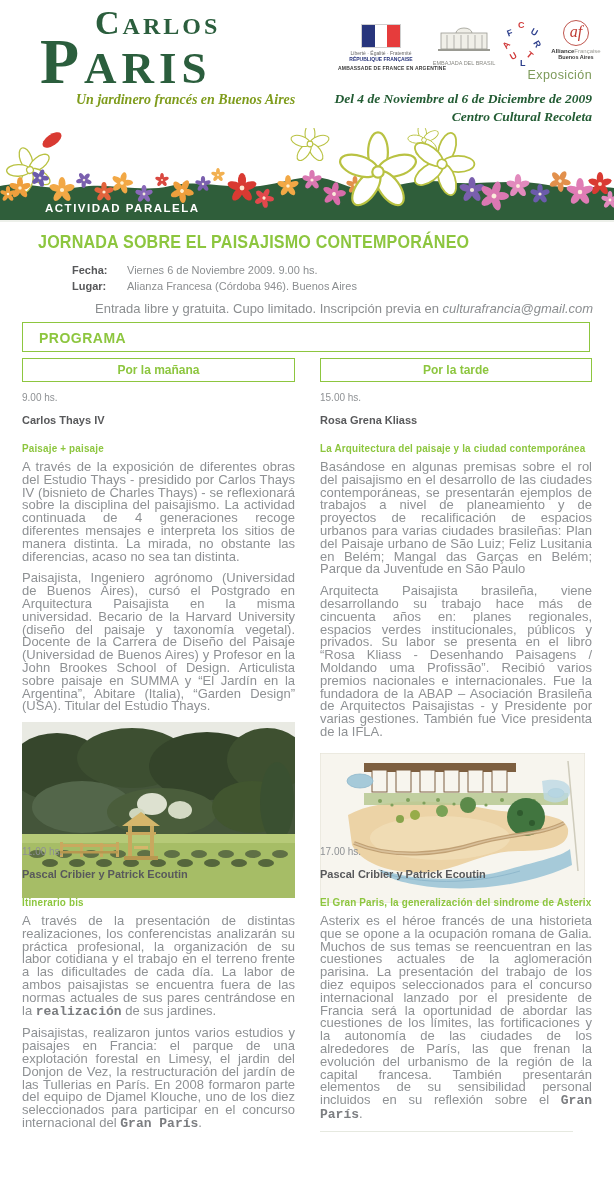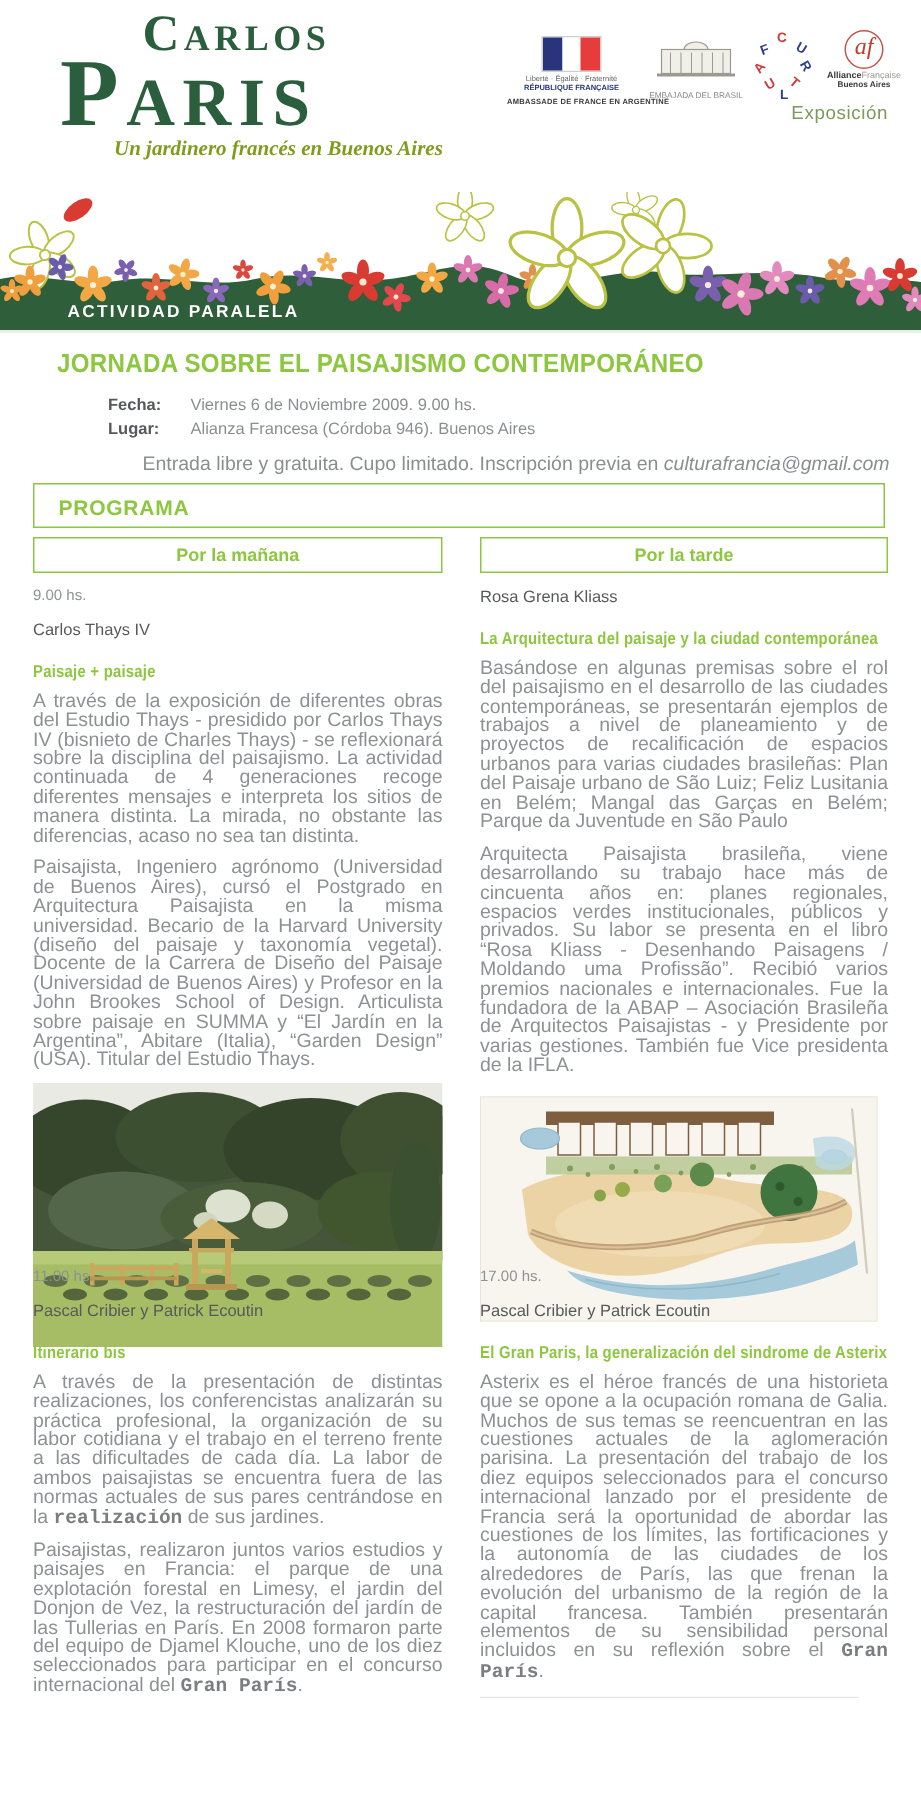--- a/index.html
+++ b/index.html
@@ -56,21 +56,21 @@
   .colhead span{display:inline-block;margin-top:4px;font-size:12px;font-weight:bold;color:#8dc63f;}
   .colhead-left{left:22px;top:358px;width:273px;}
   .colhead-right{left:320px;top:358px;width:272px;}
   
   .session{position:absolute;}
   .s1{left:22px;top:392px;width:273px;}
   .s2{left:320px;top:392px;width:272px;}
   .s3{left:22px;top:846px;width:273px;}
   .s4{left:320px;top:846px;width:272px;}
   .time{font-size:10px;color:#8e9194;margin-bottom:11px;}
-  .speaker{font-size:11px;font-weight:normal;color:#58595b;margin-bottom:12px;}
+  .speaker{font-size:11px;font-weight:bold;color:#58595b;margin-bottom:12px;}
   .stitle{margin-bottom:9px;height:14px;}
   .cond{display:inline-block;transform:scaleX(.86);transform-origin:0 50%;white-space:nowrap;
       font-size:11.5px;font-weight:bold;color:#8dc63f;letter-spacing:.2px;}
   .para{font-size:13px;line-height:12.8px;color:#8e9194;text-align:justify;margin:0 0 9px;}
   .para b{color:#7b7d80;font-family:Liberation Mono, monospace;}
   figure{margin:0;}
   .photo{margin-top:8px;}
   .photo svg{display:block;}
   .bordered{border:1px solid #c8c8c8;width:269px;}
   
@@ -124,20 +124,24 @@
     <span class="cl blue" style="left:20px;top:38px">L</span>
   </div>
 
   <div class="logo logo-af">
     <div class="af-circle">af</div>
     <div class="af-name"><b>Alliance</b><span>Française</span></div>
     <div class="af-city">Buenos Aires</div>
   </div>
 
   <div class="expo">Exposición</div>
+  <div class="dates">
+    <div>Del 4 de Noviembre al 6 de Diciembre de 2009</div>
+    <div>Centro Cultural Recoleta</div>
+  </div>
 
   <svg class="band-svg" width="614" height="92" viewBox="0 0 614 92">
     <defs>
       <symbol id="flw" overflow="visible">
         <g>
           <ellipse cx="0" cy="-5" rx="2.7" ry="5"></ellipse>
           <ellipse cx="0" cy="-5" rx="2.7" ry="5" transform="rotate(72)"></ellipse>
           <ellipse cx="0" cy="-5" rx="2.7" ry="5" transform="rotate(144)"></ellipse>
           <ellipse cx="0" cy="-5" rx="2.7" ry="5" transform="rotate(216)"></ellipse>
           <ellipse cx="0" cy="-5" rx="2.7" ry="5" transform="rotate(288)"></ellipse>
@@ -271,20 +275,21 @@
         </g>
         <rect x="38" y="129" width="58" height="2.5" fill="#b89850"></rect>
         <polygon points="100,104 119,90 138,104" fill="#d5b66b"></polygon>
         <rect x="102" y="134" width="34" height="4" fill="#b89850"></rect>
         <rect x="112" y="124" width="14" height="3" fill="#d5b66b"></rect>
       </svg>
     </figure>
   </section>
 
   <section class="session s2">
+    <div class="time">15.00 hs.</div>
     <div class="speaker">Rosa Grena Kliass</div>
     <div class="stitle"><span class="cond">La Arquitectura del paisaje y la ciudad contemporánea</span></div>
     <p class="para"><span>Basándose en algunas premisas sobre el rol del paisajismo en el desarrollo de las ciudades contemporáneas, se presentarán ejemplos de trabajos a nivel de planeamiento y de proyectos de recalificación de espacios urbanos para varias ciudades brasileñas: Plan del Paisaje urbano de São Luiz; Feliz Lusitania en Belém; Mangal das Garças en Belém; Parque da Juventude en São Paulo</span></p>
     <p class="para"><span>Arquitecta Paisajista brasileña, viene desarrollando su trabajo hace más de cincuenta años en: planes regionales, espacios verdes institucionales, públicos y privados. Su labor se presenta en el libro “Rosa Kliass - Desenhando Paisagens / Moldando uma Profissão”. Recibió varios premios nacionales e internacionales. Fue la fundadora de la ABAP – Asociación Brasileña de Arquitectos Paisajistas - y Presidente por varias gestiones. También fue Vice presidenta de la IFLA.</span></p>
     <figure class="photo" style="margin-top:14px" aria-label="Plano acuarelado de un proyecto de paisaje con vegetación, senderos y agua">
       <svg width="265" height="150" viewBox="0 0 265 150">
         <rect width="265" height="150" fill="#f7f5ee" stroke="#e2dfd2"></rect>
         <path d="M28,62 C60,44 120,46 168,56 C210,63 244,58 248,76 C250,94 228,98 198,98 C168,98 148,112 118,118 C78,124 42,112 32,92 Z" fill="#ecd3a6"></path>
         <ellipse cx="120" cy="85" rx="70" ry="22" fill="#f2e0ba" opacity="0.7"></ellipse>
         <rect x="44" y="10" width="152" height="9" fill="#7d5f40"></rect>

